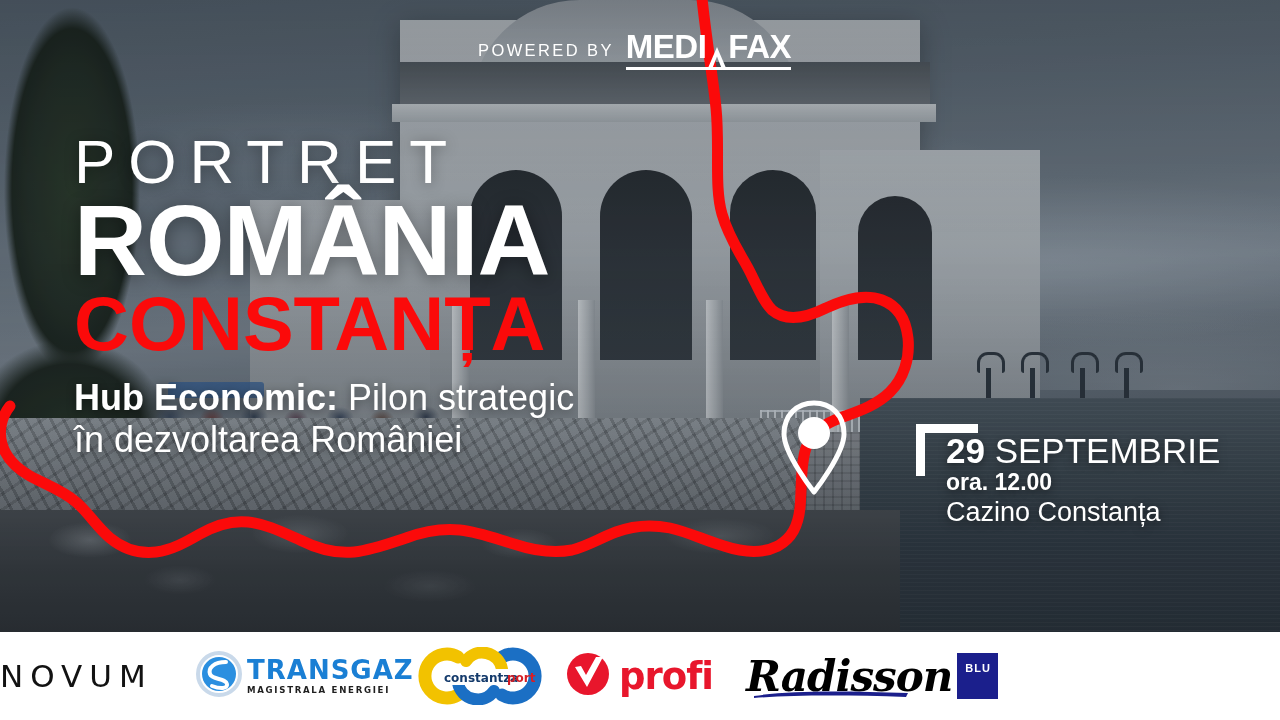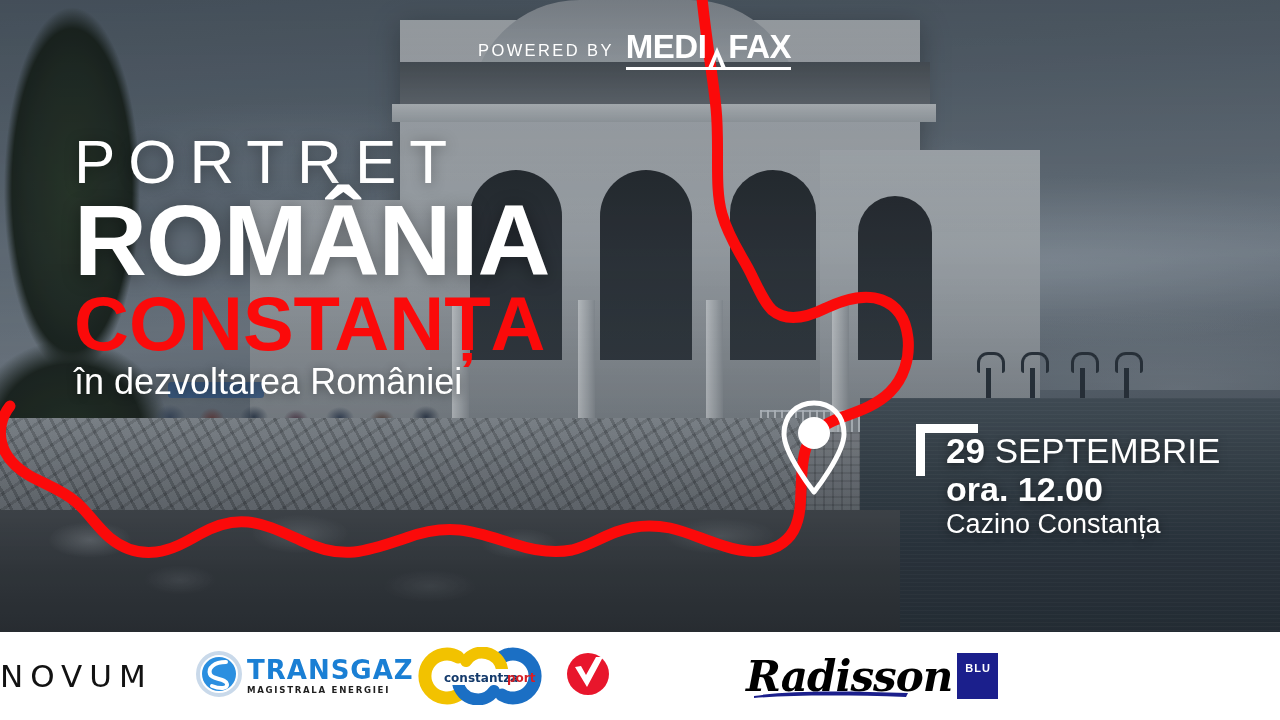--- a/index.html
+++ b/index.html
@@ -132,21 +132,21 @@
   
   .pin { position:absolute; left:764px; top:398px; width:100px; height:98px; }
 
   
   .datebox { position:absolute; left:928px; top:432px; }
   .corner { position:absolute; left:-12px; top:-8px; width:62px; height:52px;
             border-top:9px solid #fff; border-left:9px solid #fff; }
   .d-line1 { color:#fff; font-size:35px; line-height:1.08; white-space:nowrap;
              text-shadow:0 2px 8px rgba(0,0,0,.5); font-weight:400; padding-left:18px; }
   .d-line1 b { font-weight:800; }
-  .d-line2 { color:#fff; font-size:34px; font-weight:800; line-height:1.12; padding-left:18px;
+  .d-line2 { color:#fff; font-size:23px; font-weight:800; line-height:1.12; padding-left:18px;
              text-shadow:0 2px 8px rgba(0,0,0,.5); }
   .d-line3 { color:#fff; font-size:27px; font-weight:400; line-height:1.2; padding-left:18px;
              text-shadow:0 2px 8px rgba(0,0,0,.5); }
 
   
   .sponsors { position:absolute; left:0; top:632px; width:1280px; height:88px; background:#fff;
               display:flex; align-items:center; }
   .sp { display:flex; align-items:center; justify-content:flex-start; height:90px; }
   .sp-novum  { width:196px; }
   .sp-transgaz{ width:218px; }
@@ -262,20 +262,23 @@
       </span>
       <span>FAX</span>
       <span class="mf-underline"></span>
     </div>
   </div>
 
   <div class="headline">
     <div class="t-portret">PORTRET</div>
     <div class="t-romania">ROMÂNIA</div>
     <div class="t-constanta">CONSTANȚA</div>
+    <div class="t-sub1">
+      <b>Hub Economic:</b><span> Pilon strategic</span>
+    </div>
     <div class="t-sub2">în dezvoltarea României</div>
   </div>
 
   <div class="pin">
     <svg width="100" height="98" viewBox="0 0 100 98">
       <path d="M 50,94 C 50,94 20,56 20,36 C 20,17 33,5 50,5 C 67,5 80,17 80,36 C 80,56 50,94 50,94 Z" fill="none" stroke="#ffffff" stroke-width="5" stroke-linejoin="round"></path>
       <circle cx="50" cy="35" r="16" fill="#ffffff"></circle>
     </svg>
   </div>
 
@@ -324,20 +327,21 @@
     </div>
 
     <div class="sp sp-profi">
       <div class="profi-wrap">
         <span>
           <svg width="44" height="44" viewBox="0 0 44 44">
             <circle cx="22" cy="22" r="21" fill="#e8162c"></circle>
             <path d="M 9,15 L 21,35 L 37,5 L 30,5 L 20,23 L 15,14 Z" fill="#ffffff"></path>
           </svg>
         </span>
+        <span class="profi-txt">profi</span>
       </div>
     </div>
 
 
     <div class="sp sp-radisson">
       <div class="rad-wrap">
         <span class="rad-name" style="position: relative;">Radisson<svg width="160" height="10" viewBox="0 0 160 10" style="position: absolute; left: 6px; bottom: 2px; pointer-events: none;">
               <path d="M 2,7 C 40,1 96,2 156,4 L 154,8 C 96,6 40,6 2,9 Z" fill="#1b1f8c"></path>
             </svg></span>
         <span style="position:absolute;left:0;bottom:8px;width:0;height:0;"></span>

